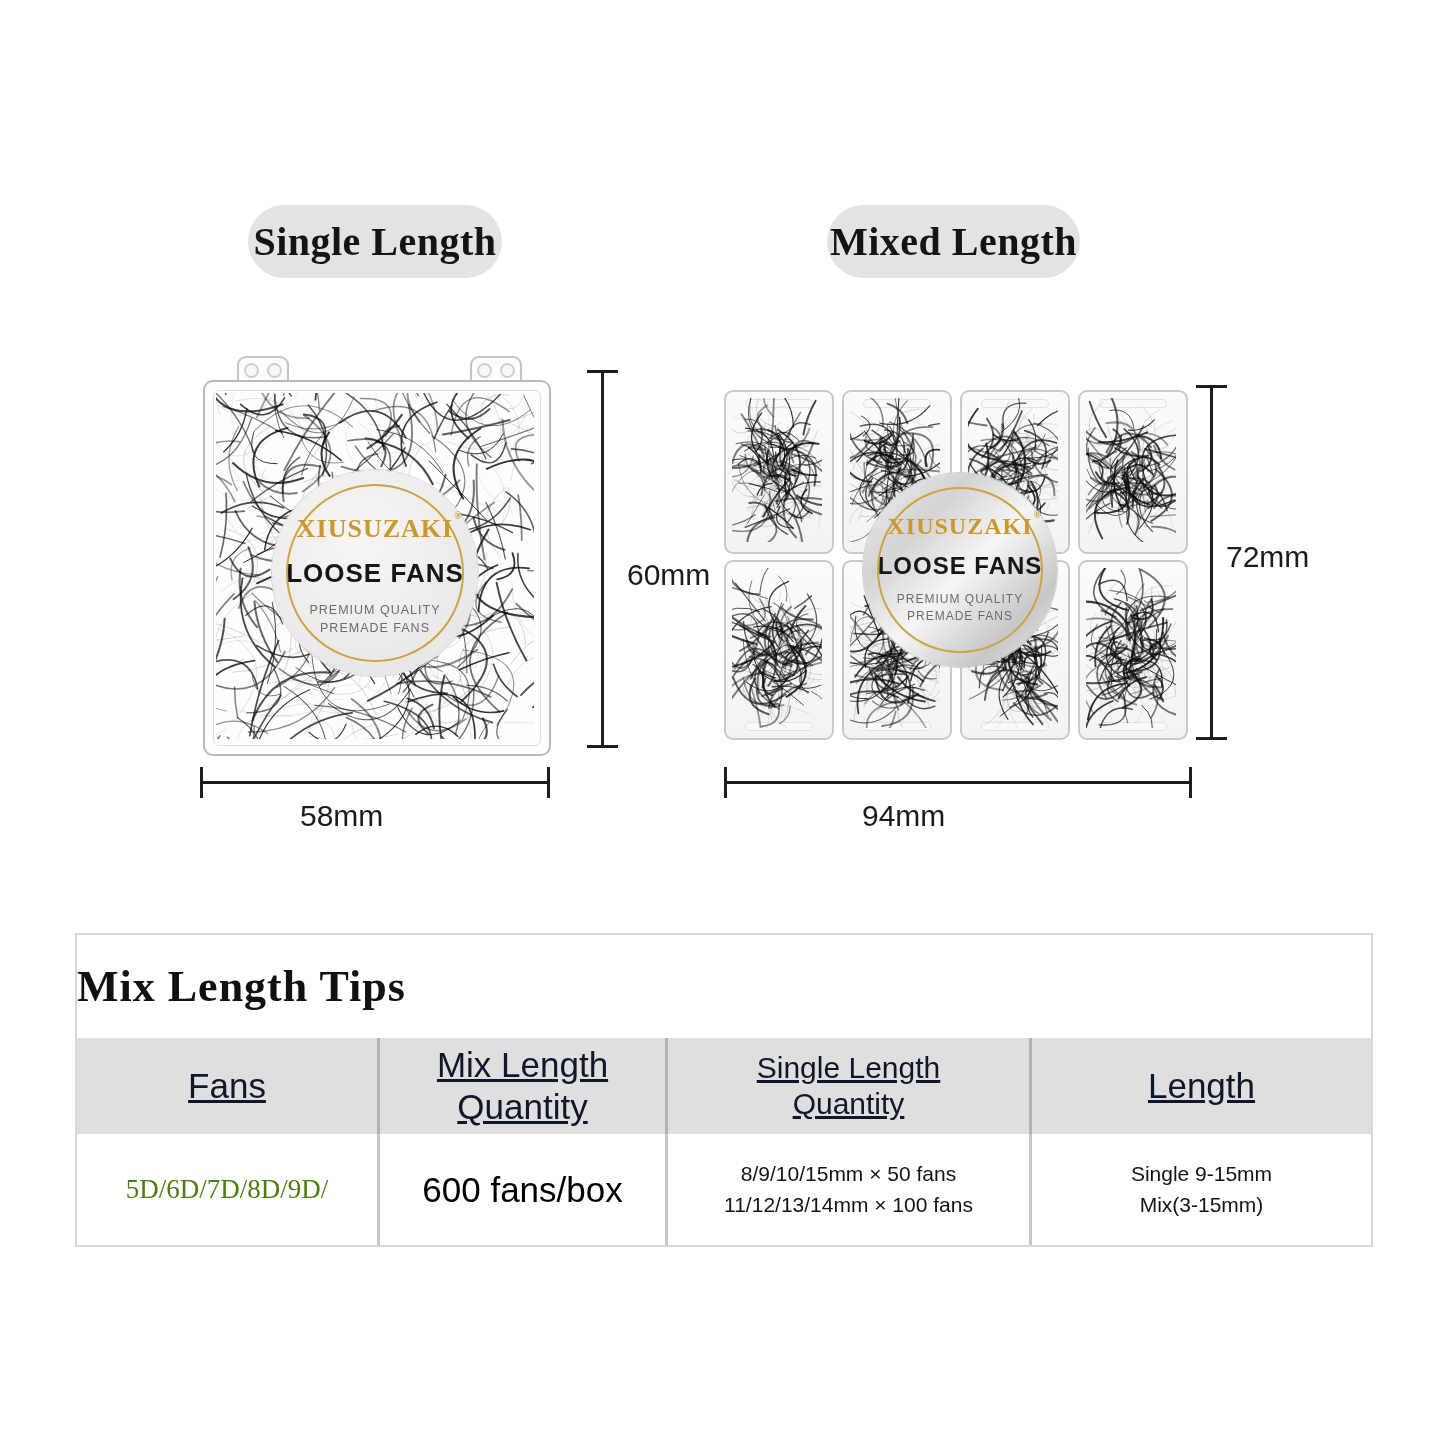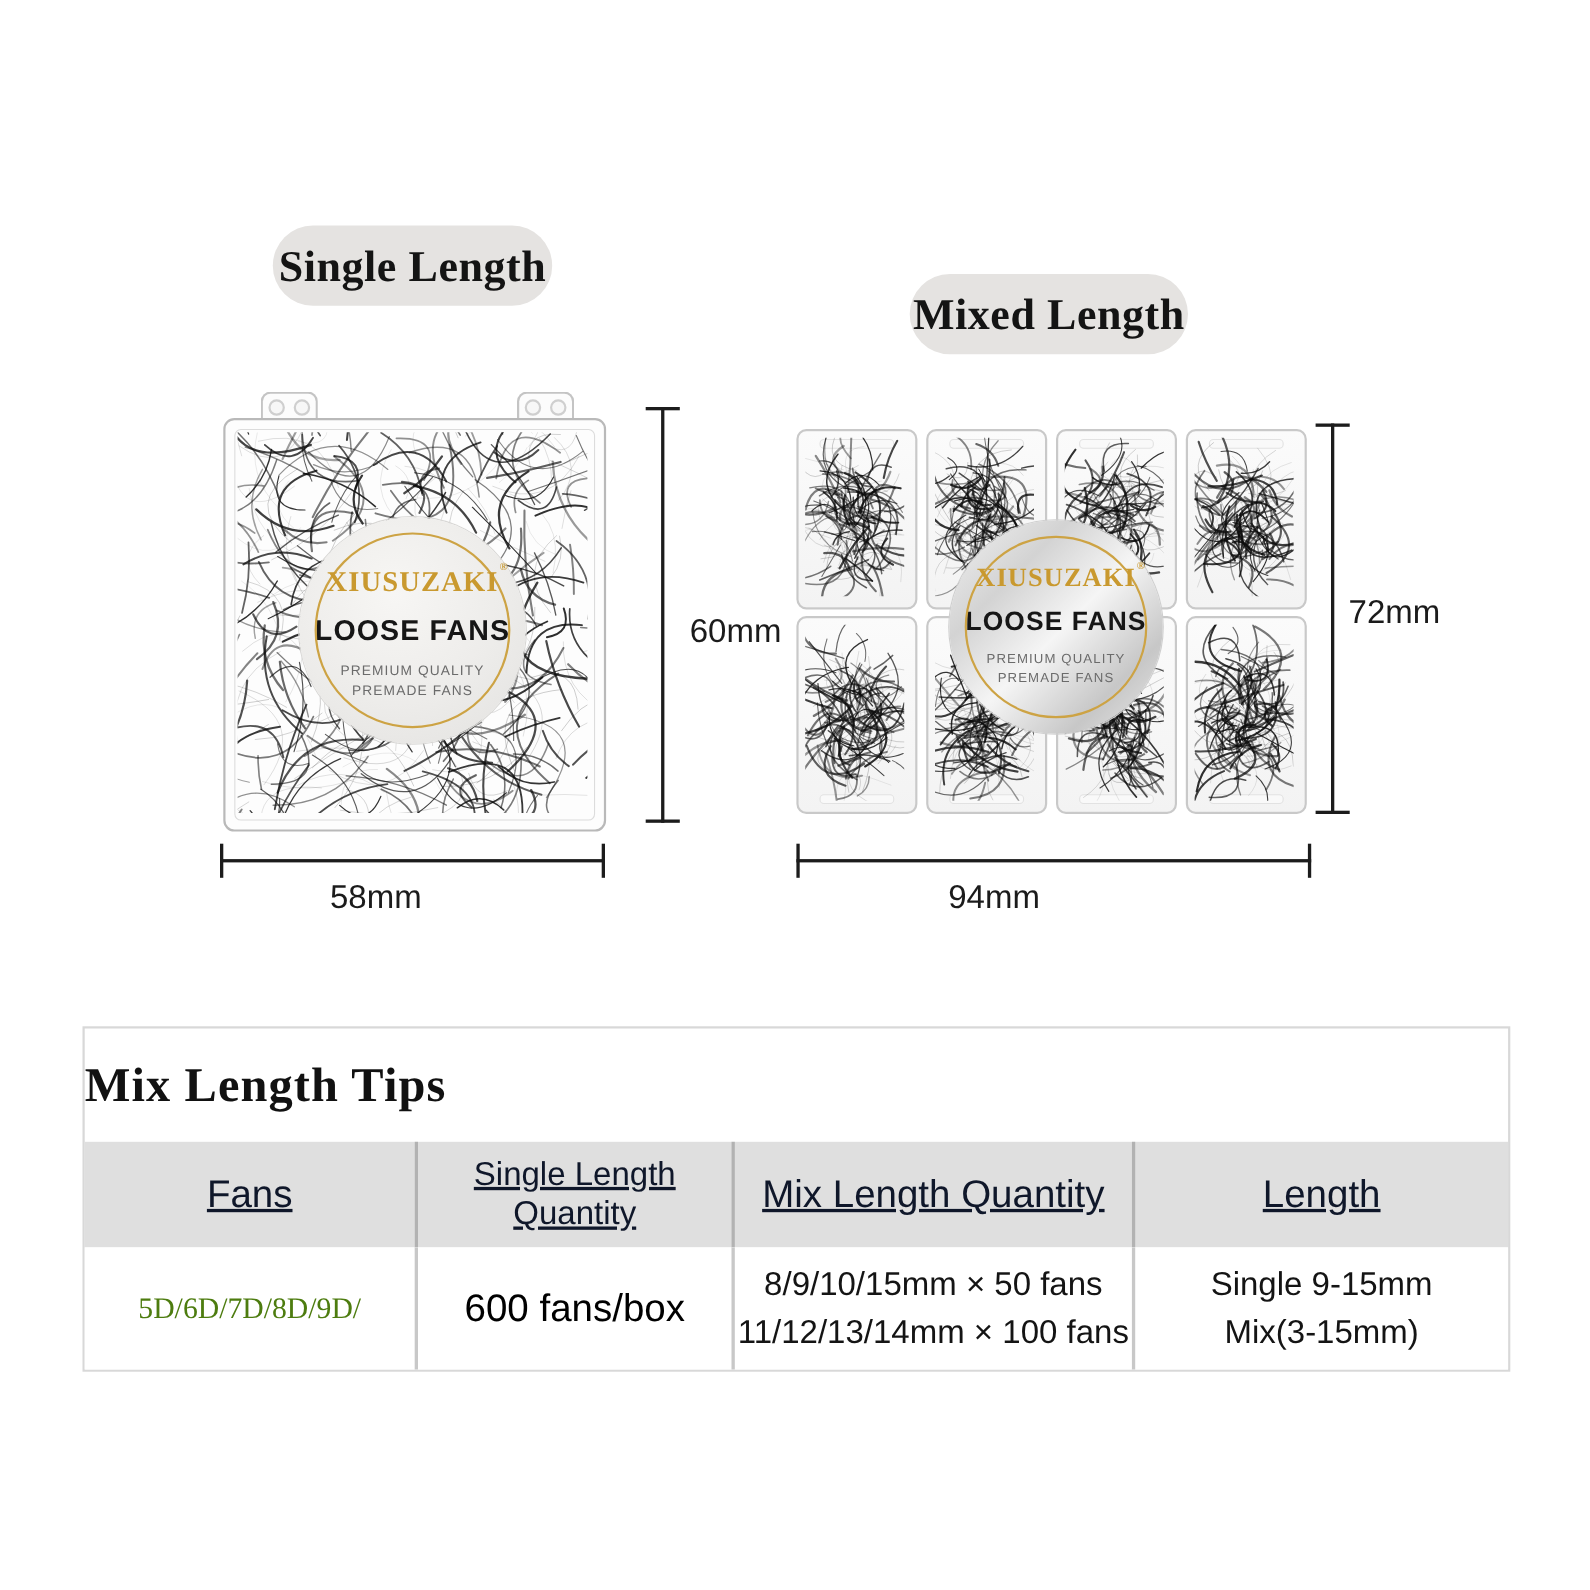--- a/index.html
+++ b/index.html
@@ -5,21 +5,21 @@
   html,body{margin:0;padding:0;background:#ffffff;}
   .stage{position:relative;width:1445px;height:1445px;background:#ffffff;overflow:hidden;
          font-family:"Liberation Sans",sans-serif;color:#1a1a1a;}
 
   
   .badge{position:absolute;height:73px;border-radius:37px;background:#e5e3e1;
          display:flex;align-items:center;justify-content:center;
          font-family:"Liberation Serif",serif;font-weight:700;font-size:40px;color:#141414;
          letter-spacing:.5px;}
   .badge.single{left:248px;top:205px;width:254px;}
-  .badge.mixed{left:827px;top:205px;width:253px;margin-top:44px;}
+  .badge.mixed{left:827px;top:205px;width:253px;}
 
   
   .boxL{position:absolute;left:203px;top:380px;width:344px;height:372px;
         border:2px solid #b9b9b9;border-radius:10px;background:#fdfdfd;}
   .boxL .frame{position:absolute;inset:8px;border:1px solid #dcdcdc;border-radius:6px;}
   .hinge{position:absolute;top:356px;width:48px;height:26px;background:#fcfcfc;
          border:2px solid #c4c4c4;border-bottom:none;border-radius:9px 9px 0 0;}
   .hinge.h1{left:237px;} .hinge.h2{left:470px;}
   .hinge::before,.hinge::after{content:"";position:absolute;top:5px;width:11px;height:11px;
          border:2px solid #cfcfcf;border-radius:50%;background:#f7f7f7;}
@@ -79,21 +79,21 @@
         text-align:center;font-size:35px;color:#0f172a;line-height:1.2;text-decoration:underline;}
   .hcell + .hcell{border-left:3px solid #b2b2b2;}
   .hcell.small{font-size:30px;}
   .hcell .wrapcap{max-width:240px;}
   .drow{height:111px;}
   .dcell{background:#ffffff;display:flex;flex-direction:column;align-items:center;
         justify-content:center;text-align:center;}
   .dcell + .dcell{border-left:3px solid #c8c8c8;}
   .dcell .serifline{font-family:"Liberation Serif",serif;font-size:27px;line-height:1.55;color:#4d7c0f;}
   .dcell .bigline{font-size:35px;color:#000000;}
-  .dcell .sline{font-size:30px;line-height:1.45;color:#141414;}
+  .dcell .sline{font-size:21px;line-height:1.45;color:#141414;}
 </style>
 </head>
 <body>
 
 <div class="stage">
 
   <div class="badge single">Single Length</div>
   <div class="badge mixed">Mixed Length</div>
 
   <div class="hinge h1"></div>
@@ -1890,24 +1890,24 @@
 
   <div class="dimh" style="left:724px;top:781px;width:468px"></div>
   <div class="dimtext ctr" style="left:862px;top:799px">94mm</div>
 
   <div class="spec">
     <div class="titleArea">
       <div class="title">Mix Length Tips</div>
     </div>
     <div class="grid hrow">
       <div class="hcell">Fans</div>
+      <div class="hcell">Mix Length Quantity</div>
       <div class="hcell small">
         <span class="wrapcap">Single Length Quantity</span>
       </div>
-      <div class="hcell">Mix Length Quantity</div>
       <div class="hcell">Length</div>
     </div>
     <div class="grid drow">
       <div class="dcell">
         <span class="serifline">5D/6D/7D/8D/9D/</span>
       </div>
       <div class="dcell">
         <span class="bigline">600 fans/box</span>
       </div>
       <div class="dcell">

